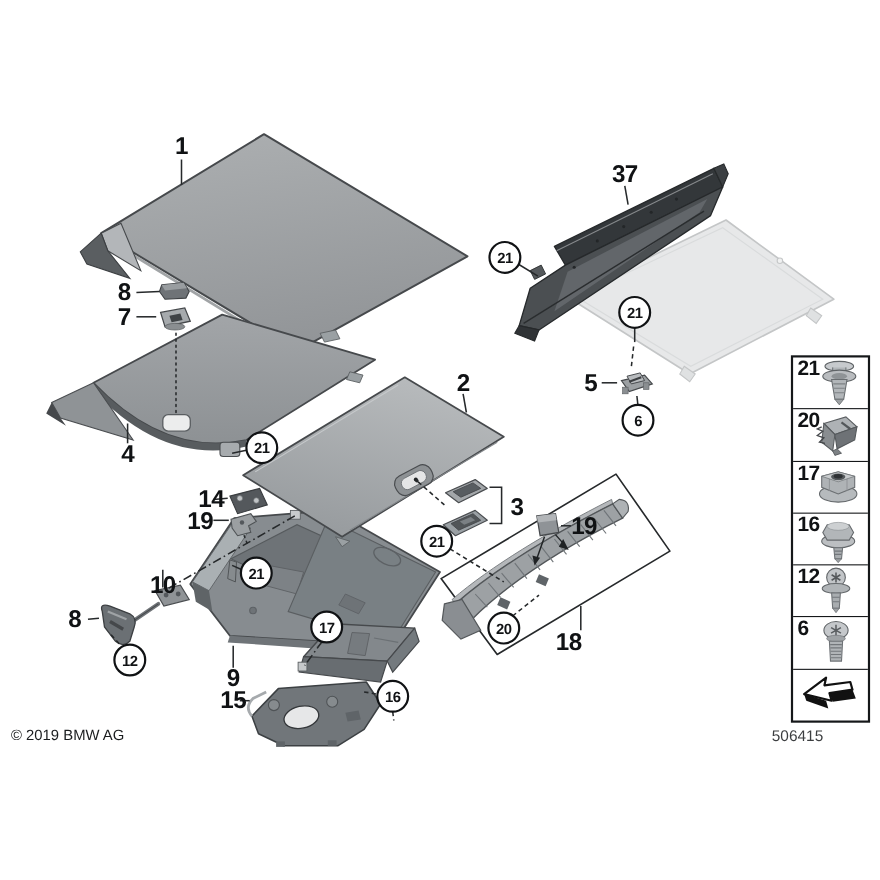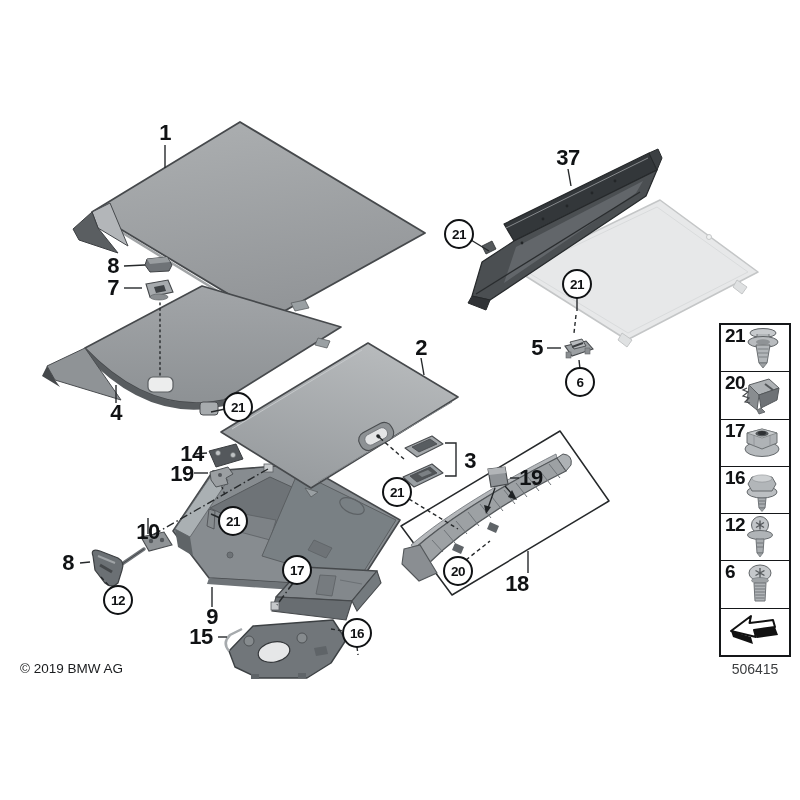--- a/index.html
+++ b/index.html
@@ -15,22 +15,22 @@
       font:700 13.5px "Liberation Sans",sans-serif;color:#101214;letter-spacing:-.5px;}
   .legend{position:absolute;left:719px;top:323px;width:72px;height:334px;
           border:2px solid #151719;box-sizing:border-box;background:#fff;
           display:flex;flex-direction:column;}
   .legend .cell{position:relative;flex:1;border-bottom:1.5px solid #151719;}
   .legend .cell:last-child{border-bottom:none;}
   .legend .num{position:absolute;left:4px;top:0px;
                font:700 19px "Liberation Sans",sans-serif;color:#101214;letter-spacing:-.5px;}
   .legend svg{position:absolute;left:0;top:0;}
   .copyright{position:absolute;left:10px;top:661px;
-             font:500 13.5px "Liberation Sans",sans-serif;color:#1a1c1e;margin-left:10px;}
-  .docnum{position:absolute;left:719px;top:661px;width:72px;text-align:center;
+             font:500 13.5px "Liberation Sans",sans-serif;color:#1a1c1e;}
+  .docnum{position:absolute;left:689px;top:661px;width:72px;text-align:center;
           font:400 14px "Liberation Sans",sans-serif;color:#3c3e40;}
 </style>
 </head>
 <body>
 
 <div class="stage">
 
 <svg class="art" width="800" height="800" viewBox="0 0 800 800">
   <defs>
     <linearGradient id="gP1" x1="240" y1="122" x2="270" y2="320" gradientUnits="userSpaceOnUse">
@@ -268,21 +268,21 @@
 <div class="lbl" style="left:470px;top:461px">3</div>
 <div class="lbl" style="left:116px;top:413px">4</div>
 <div class="lbl" style="left:537px;top:348px">5</div>
 <div class="lbl" style="left:113px;top:288px">7</div>
 <div class="lbl" style="left:113px;top:266px">8</div>
 <div class="lbl" style="left:212px;top:617px">9</div>
 <div class="lbl" style="left:148px;top:532px">10</div>
 <div class="lbl" style="left:68px;top:563px">8</div>
 <div class="lbl" style="left:182px;top:474px">19</div>
 <div class="lbl" style="left:192px;top:454px">14</div>
-<div class="lbl" style="left:201px;top:637px">15</div>
+<div class="lbl" style="left:212px;top:637px">15</div>
 <div class="lbl" style="left:517px;top:584px">18</div>
 <div class="lbl" style="left:531px;top:478px">19</div>
 <div class="lbl" style="left:568px;top:158px">37</div>
 
 <div class="cc" style="left:459px;top:234px">21</div>
 <div class="cc" style="left:577px;top:284px">21</div>
 <div class="cc" style="left:580px;top:382px">6</div>
 <div class="cc" style="left:238px;top:407px">21</div>
 <div class="cc" style="left:233px;top:521px">21</div>
 <div class="cc" style="left:397px;top:492px">21</div>

